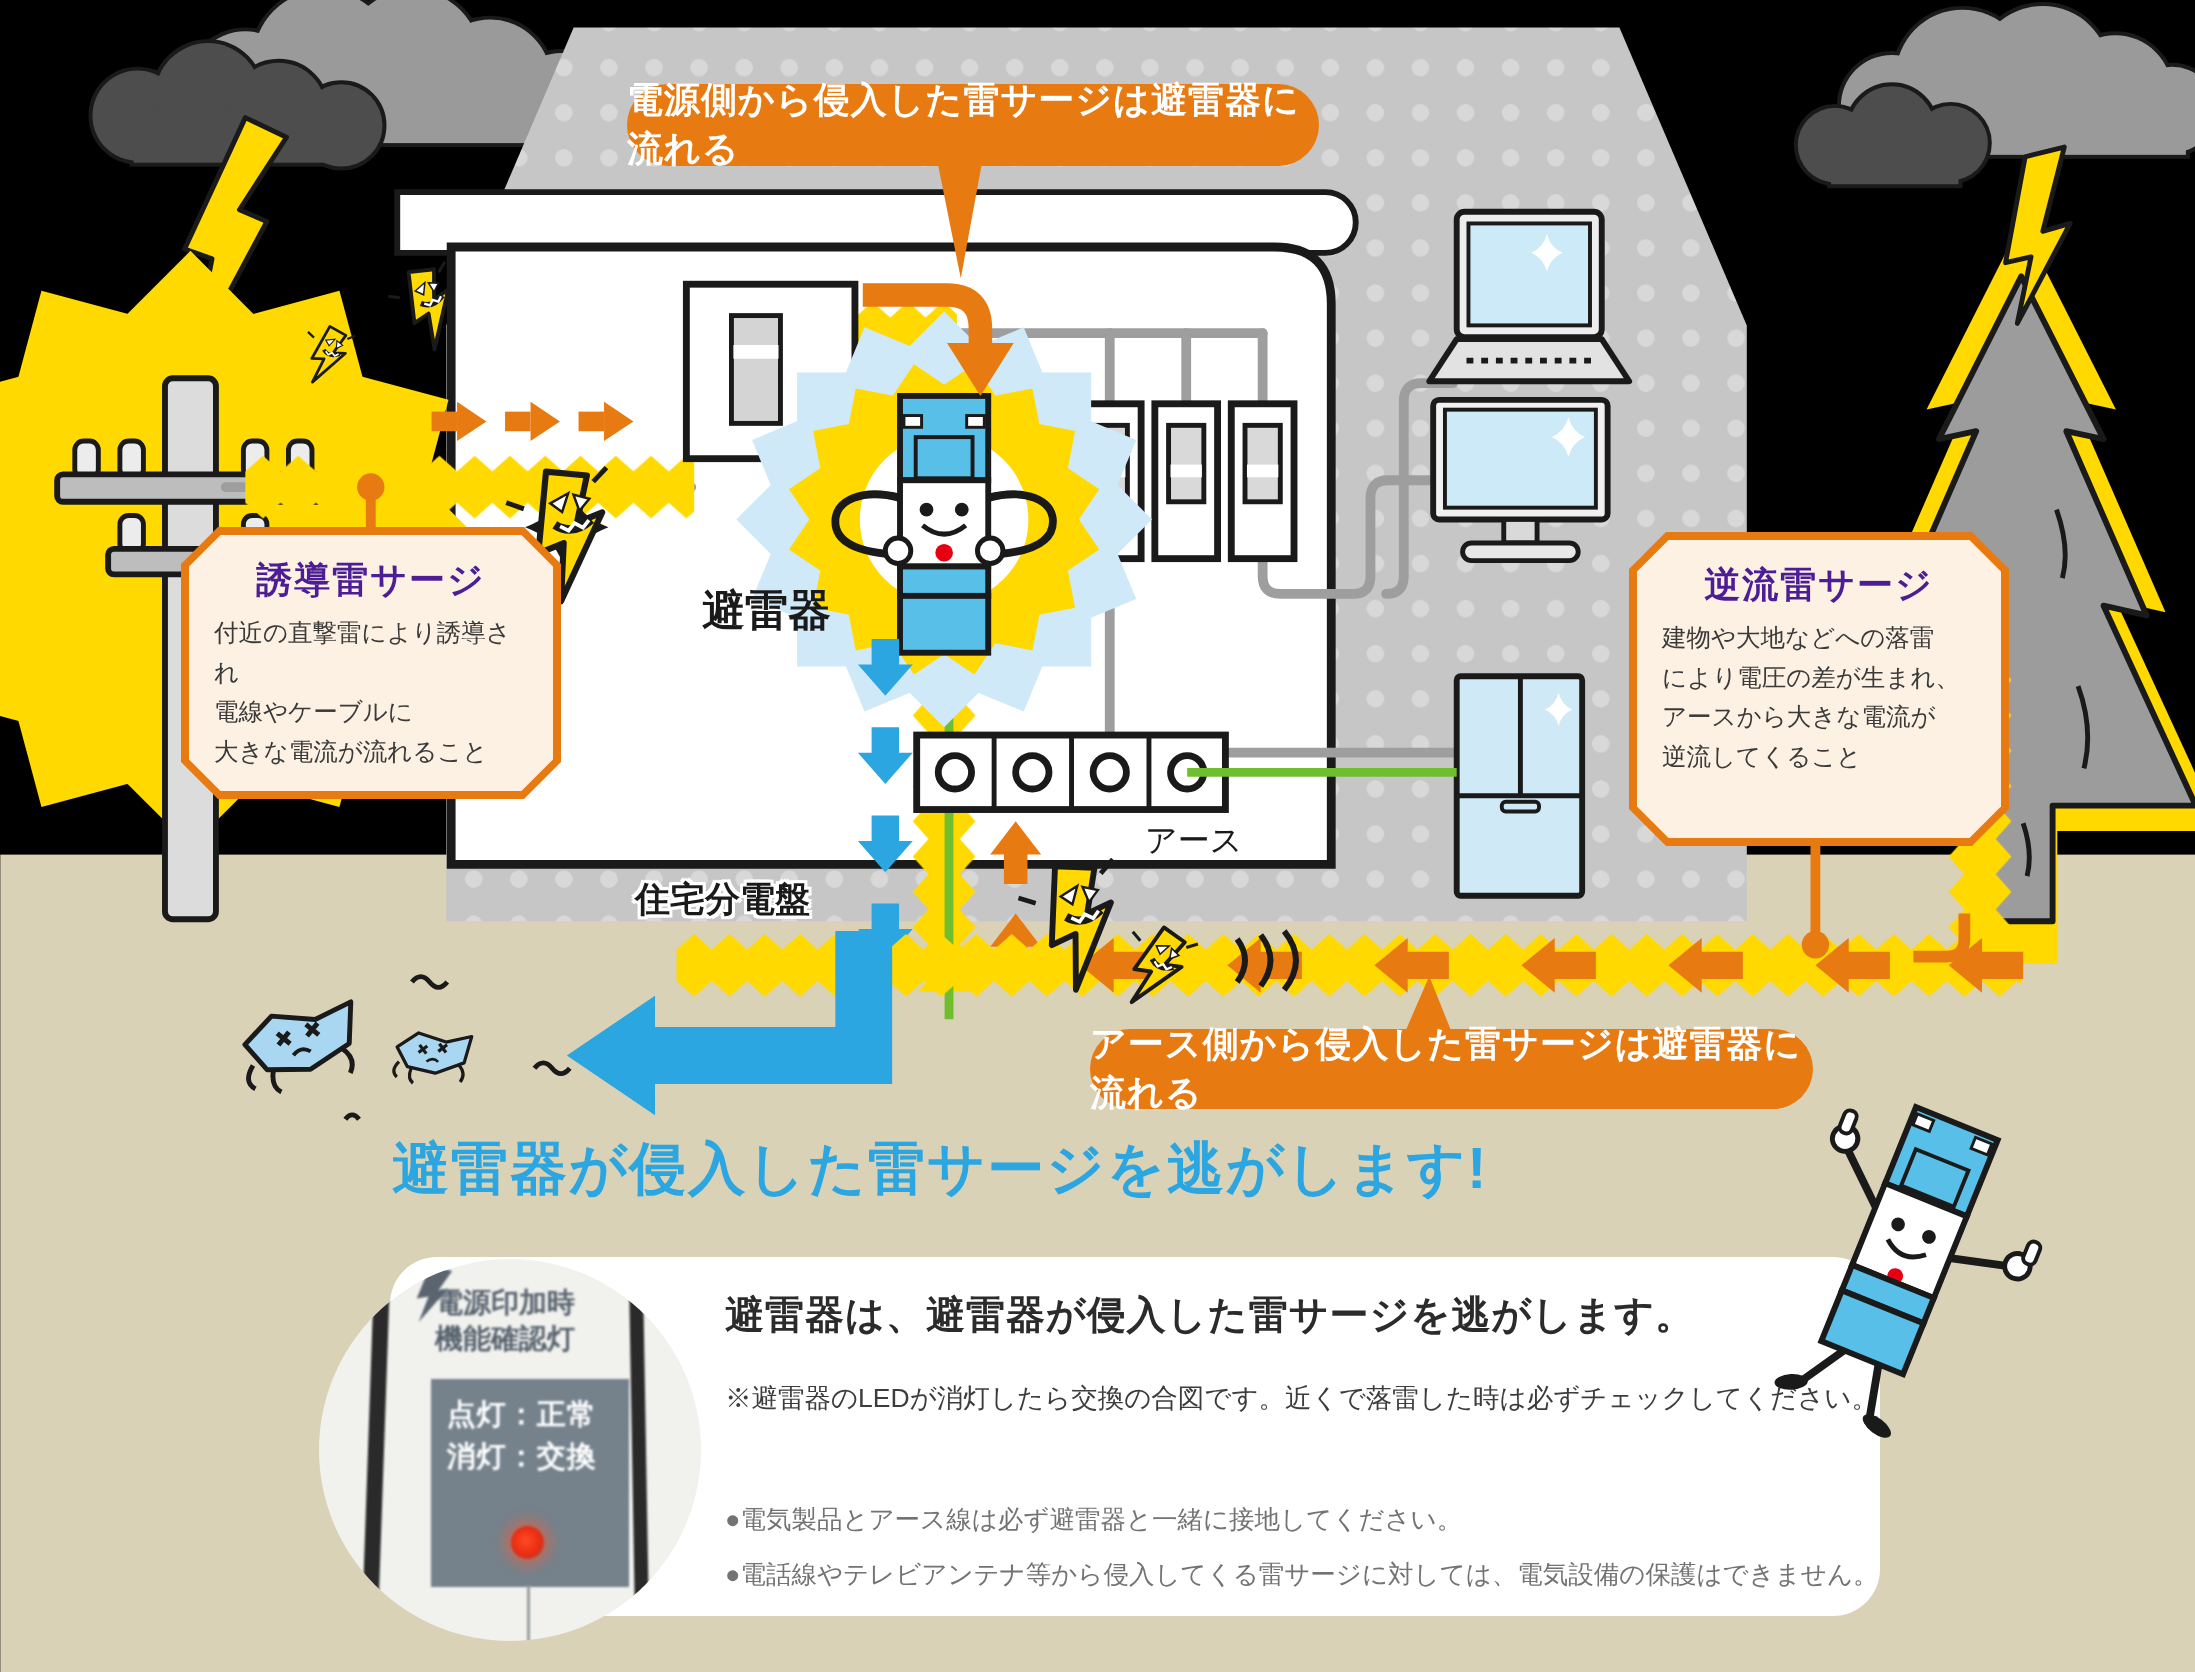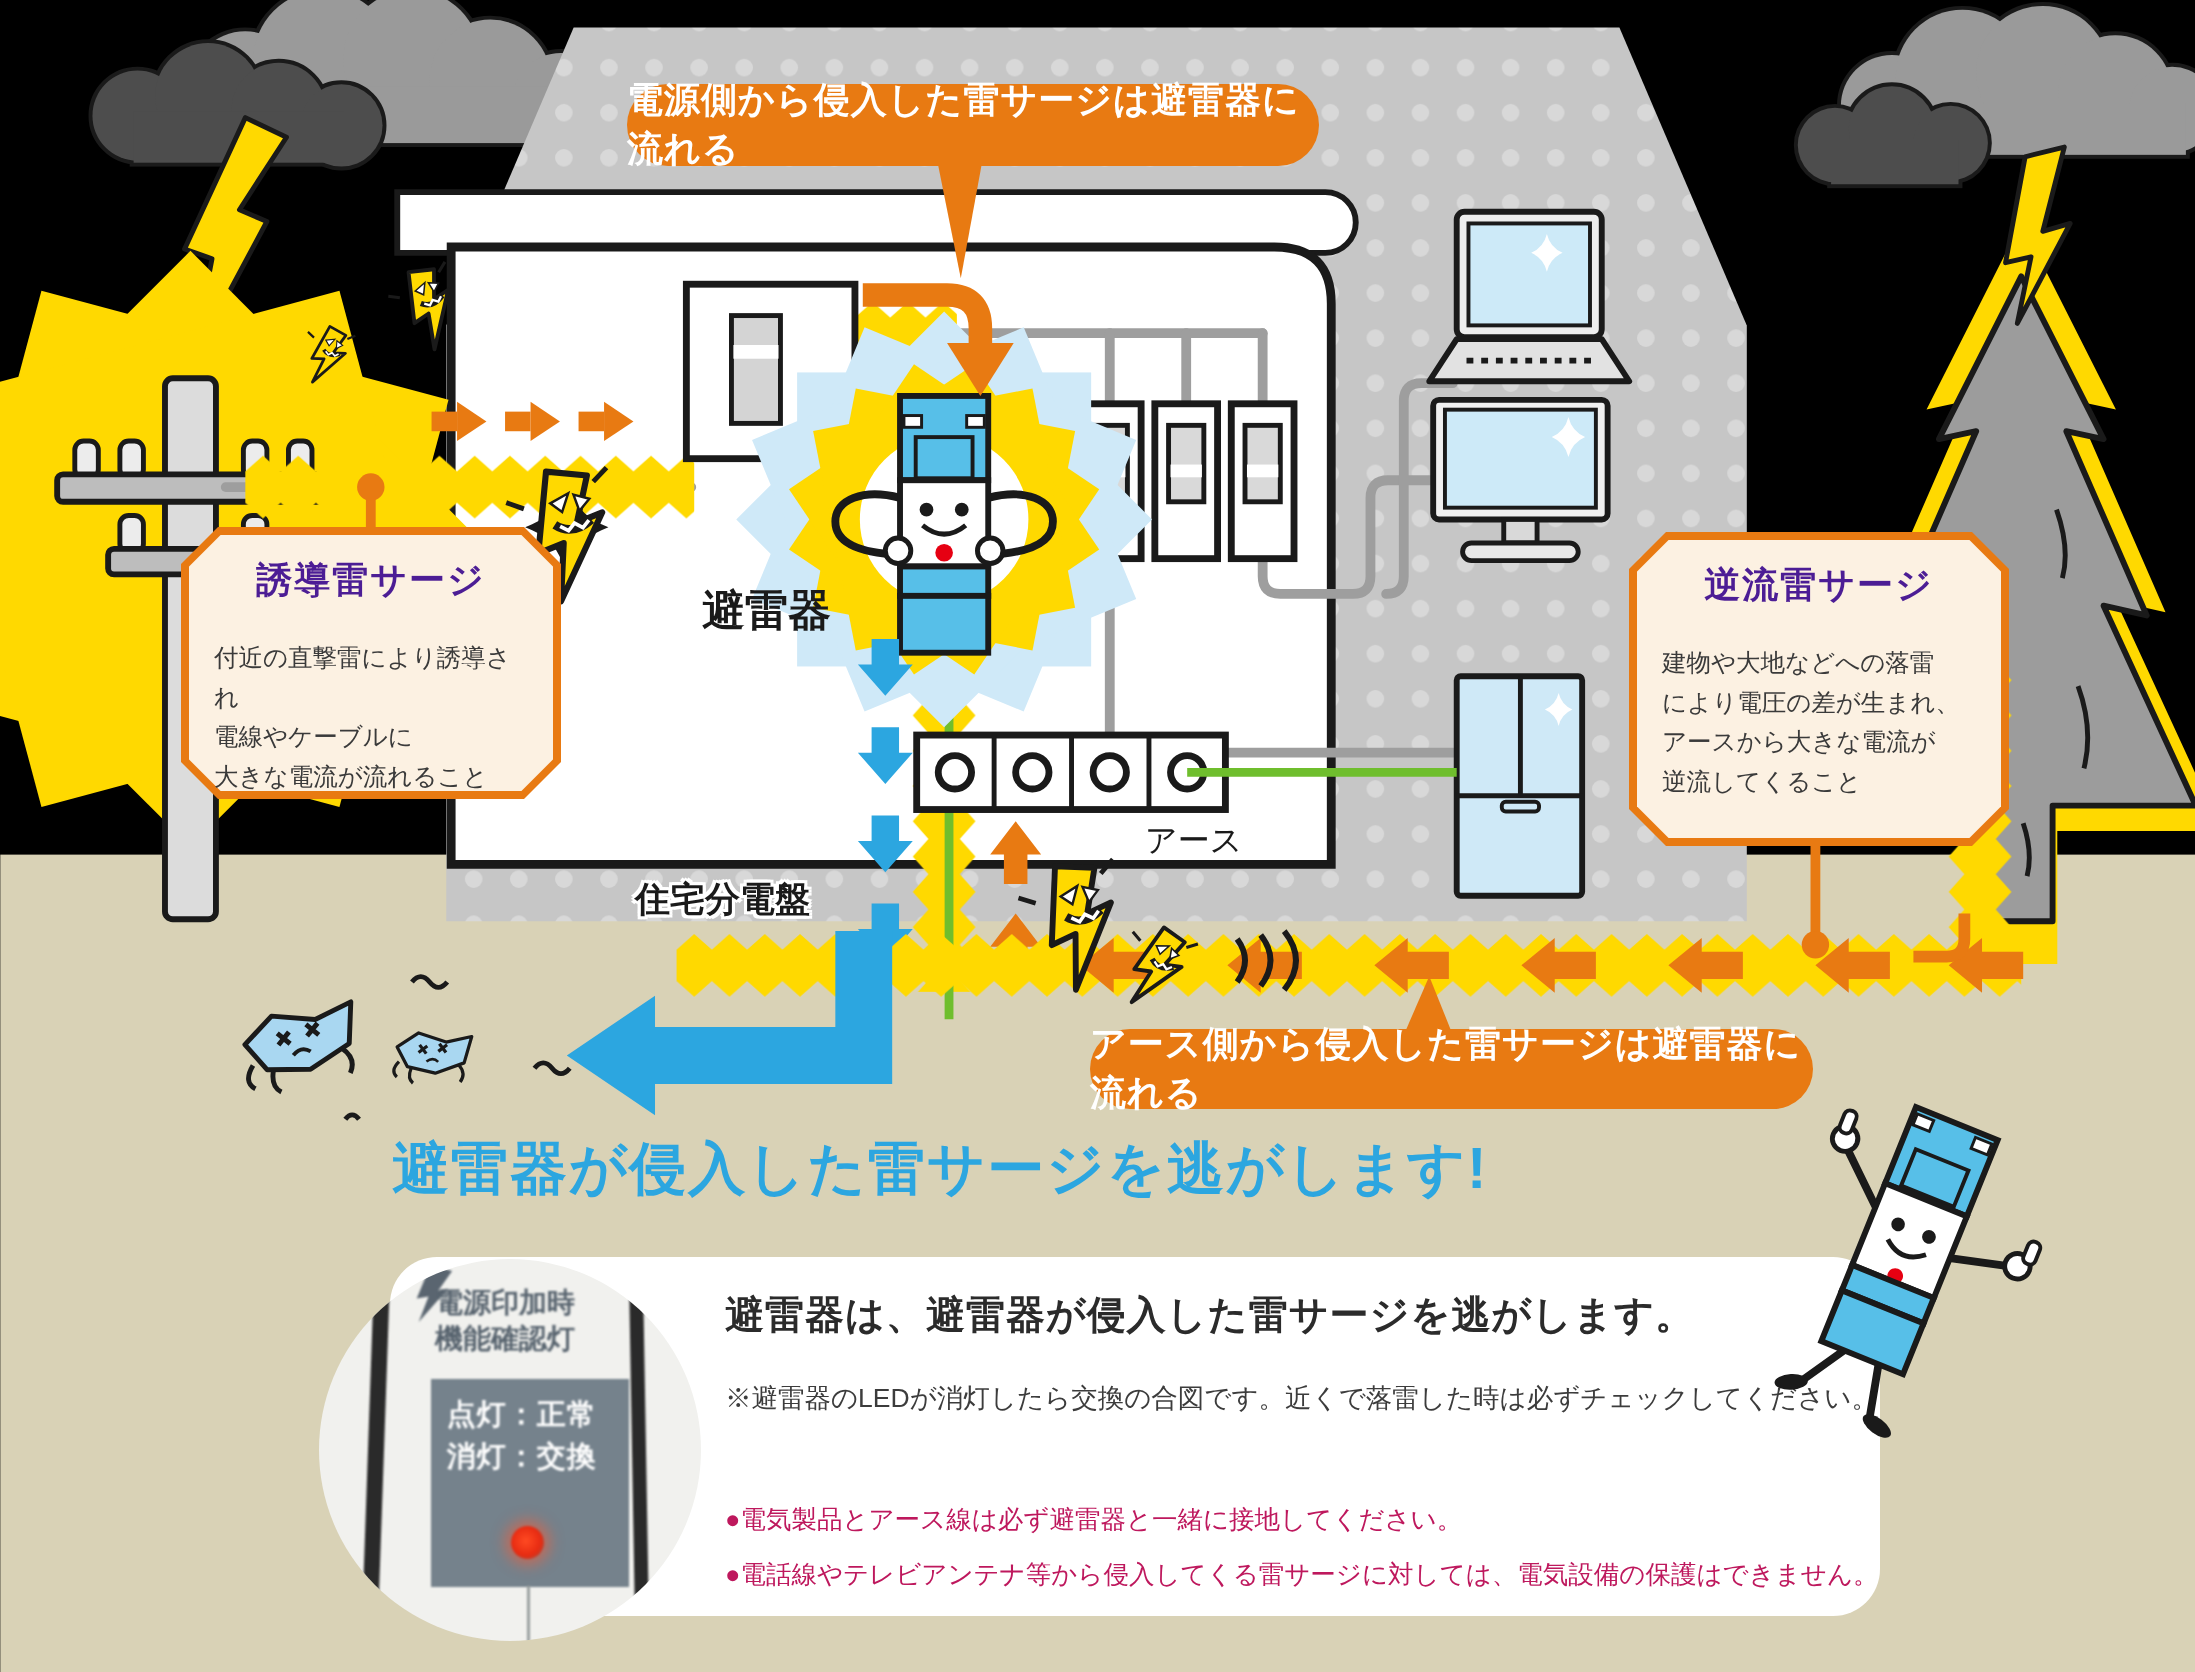--- a/index.html
+++ b/index.html
@@ -8,28 +8,28 @@
          font-family:Liberation Sans, sans-serif;}
   .scene{position:absolute;left:0;top:0;}
   .ov{position:absolute;}
   .callout{background:#e87a12;color:#fff;border-radius:43px;display:flex;align-items:center;justify-content:center;
            font-weight:bold;font-size:36px;letter-spacing:1px;z-index:12;}
   .bevel{position:absolute;background:#e87a12;z-index:12;
          clip-path:polygon(37px 0,calc(100% - 37px) 0,100% 37px,100% calc(100% - 37px),calc(100% - 37px) 100%,37px 100%,0 calc(100% - 37px),0 37px);}
   .bevel .inner{position:absolute;inset:7.8px;background:#fcf1e2;
          clip-path:polygon(32px 0,calc(100% - 32px) 0,100% 32px,100% calc(100% - 32px),calc(100% - 32px) 100%,32px 100%,0 calc(100% - 32px),0 32px);}
   .bevel .title{position:relative;z-index:2;text-align:center;margin-top:29px;font-size:36px;font-weight:bold;color:#4c1d95;letter-spacing:2px;}
-  .bevel .body{position:relative;z-index:2;margin:33px 33px 0;font-size:24.5px;color:#3a3a3a;line-height:1.62;}
+  .bevel .body{position:relative;z-index:2;margin:8px 33px 0;font-size:24.5px;color:#3a3a3a;line-height:1.62;}
   .dlabel{position:absolute;color:#1a1a1a;z-index:11;}
   .headline{position:absolute;left:392px;top:1131px;width:1411px;text-align:left;z-index:11;
             font-size:57px;font-weight:bold;color:#2ca6e0;letter-spacing:2px;}
   .panel-box{position:absolute;left:390px;top:1257px;width:1490px;height:359px;background:#fff;border-radius:47px;z-index:20;}
   .panel-box .heading{position:absolute;left:335px;top:31px;font-size:39px;font-weight:bold;color:#2b2b2b;letter-spacing:1px;}
   .panel-box .note{position:absolute;font-size:26.5px;color:#3c3c3c;}
-  .panel-box .bullet{position:absolute;font-size:25.5px;color:#be185d;}
+  .panel-box .bullet{position:absolute;font-size:25.5px;color:#737373;}
   .photo{position:absolute;left:319px;top:1259px;width:382px;height:382px;border-radius:50%;overflow:hidden;
          background:#f1f1ee;z-index:30;}
   .photo .blurwrap{position:absolute;inset:0;filter:blur(1.2px);}
   .photo .bar{position:absolute;top:-9.8px;bottom:-9.8px;background:#2a2a2a;}
   .photo .label-top{position:absolute;left:116px;top:25.5px;width:192px;color:#57636e;font-weight:bold;font-size:28px;line-height:1.3;}
   .photo .gray-panel{position:absolute;left:112px;top:120px;width:198px;height:208px;background:#75828c;color:#fff;
                      font-size:29px;font-weight:bold;line-height:1.45;padding:13.7px 0 0 15.7px;letter-spacing:1px;}
   .photo .led{position:absolute;left:192px;top:267px;width:33px;height:33px;border-radius:50%;
               background:radial-gradient(circle at 45% 45%, #ff4a22 0%, #e82c12 55%, #a24a3a 100%);
               box-shadow:0 0 13.7px 5.9px rgba(255,90,50,.55);}

